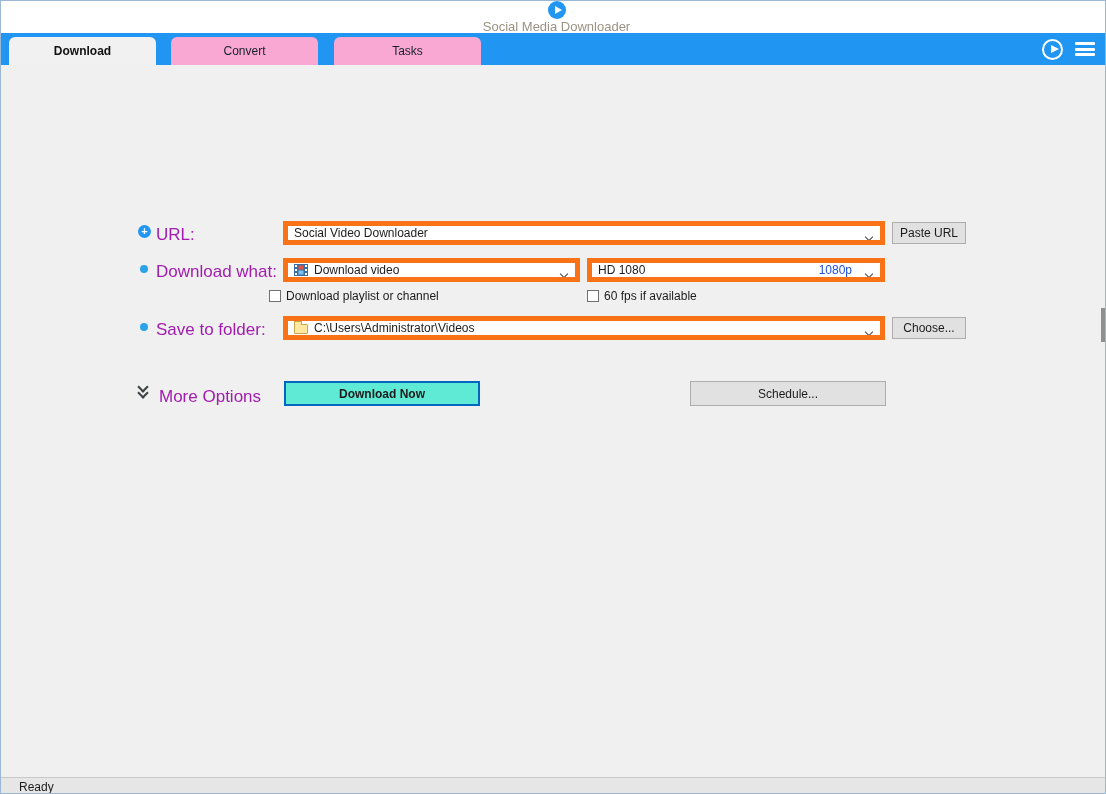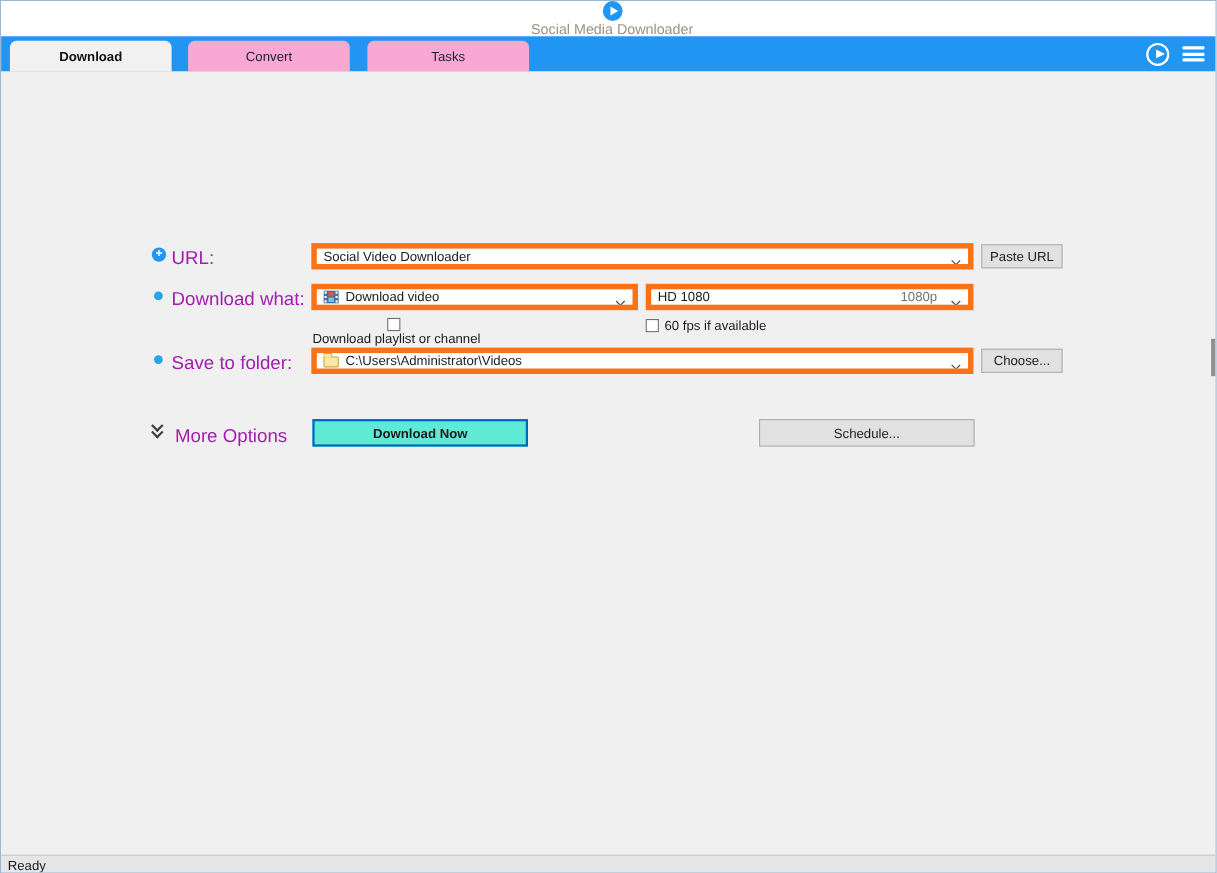--- a/index.html
+++ b/index.html
@@ -53,21 +53,21 @@
   .plus-icon { position:absolute; width:13px; height:13px; border-radius:50%;
                background:#2196f3; color:#fff; font-size:11px; font-weight:bold;
                display:flex; align-items:center; justify-content:center; line-height:1; }
 
   .combo { position:absolute; height:24px; background:#fff; border:5px solid #f97316;
            display:flex; align-items:center; padding:0 22px 0 6px; font-size:12px;
            overflow:hidden; white-space:nowrap; }
   .combo .chev { position:absolute; right:8px; top:8px; width:6px; height:6px;
                  border-right:1.6px solid #3c4043; border-bottom:1.6px solid #3c4043;
                  transform:rotate(45deg); }
-  .quality-tag { position:absolute; right:28px; color:#737373; }
+  .quality-tag { position:absolute; right:28px; color:#1d4ed8; }
 
   .film-icon { width:14px; height:12px; margin-right:6px; flex:0 0 auto; }
   .folder-icon { position:relative; width:14px; height:10px; margin-right:6px;
                  background:#ffe9a2; border:1px solid #c9a64b; border-radius:1px;
                  flex:0 0 auto; margin-top:2px; }
   .folder-icon::before { content:""; position:absolute; left:-1px; top:-4px;
                  width:6px; height:3px; background:#ffe9a2; border:1px solid #c9a64b;
                  border-bottom:none; border-radius:1px 1px 0 0; }
 
   .checkbox-row { position:absolute; display:flex; align-items:center; font-size:12px; }
@@ -84,21 +84,21 @@
          transform:rotate(45deg); }
   .more-opt-icon i.c1 { top:0; }
   .more-opt-icon i.c2 { top:6px; }
 
   .scroll-thumb { position:absolute; right:0; top:243px; width:4px; height:34px;
                   background:#8f8f8f; }
 
   
   .statusbar { position:relative; height:18px; background:#e6e6e6;
                border-top:1px solid #c8c8c8; display:flex; align-items:center;
-               padding-left:6px; font-size:12px; color:#1b1b1b; }
+               padding-left:18px; font-size:12px; color:#1b1b1b; }
 </style>
 </head>
 <body>
 
 <div class="window">
 
   <div class="titlebar">
     <div class="app-icon"></div>
     <div class="win-title">Social Media Downloader</div>
     <div class="win-controls">
@@ -150,21 +150,21 @@
       </svg>
       <span>Download video</span>
       <span class="chev"></span>
     </div>
     <div class="combo" style="left:586px; top:193px; width:298px;">
       <span>HD 1080</span>
       <span class="quality-tag">1080p</span>
       <span class="chev"></span>
     </div>
 
-    <div class="checkbox-row" style="left:283px; top:224px;flex-direction:column;">
+    <div class="checkbox-row" style="left:268px; top:224px;">
       <span class="checkbox"></span>
       <span>Download playlist or channel</span>
     </div>
     <div class="checkbox-row" style="left:586px; top:224px;">
       <span class="checkbox"></span>
       <span>60 fps if available</span>
     </div>
 
     <div class="dot" style="left:139px; top:258px;"></div>
     <div class="row-label" style="left:155px; top:255px;">Save to folder:</div>

